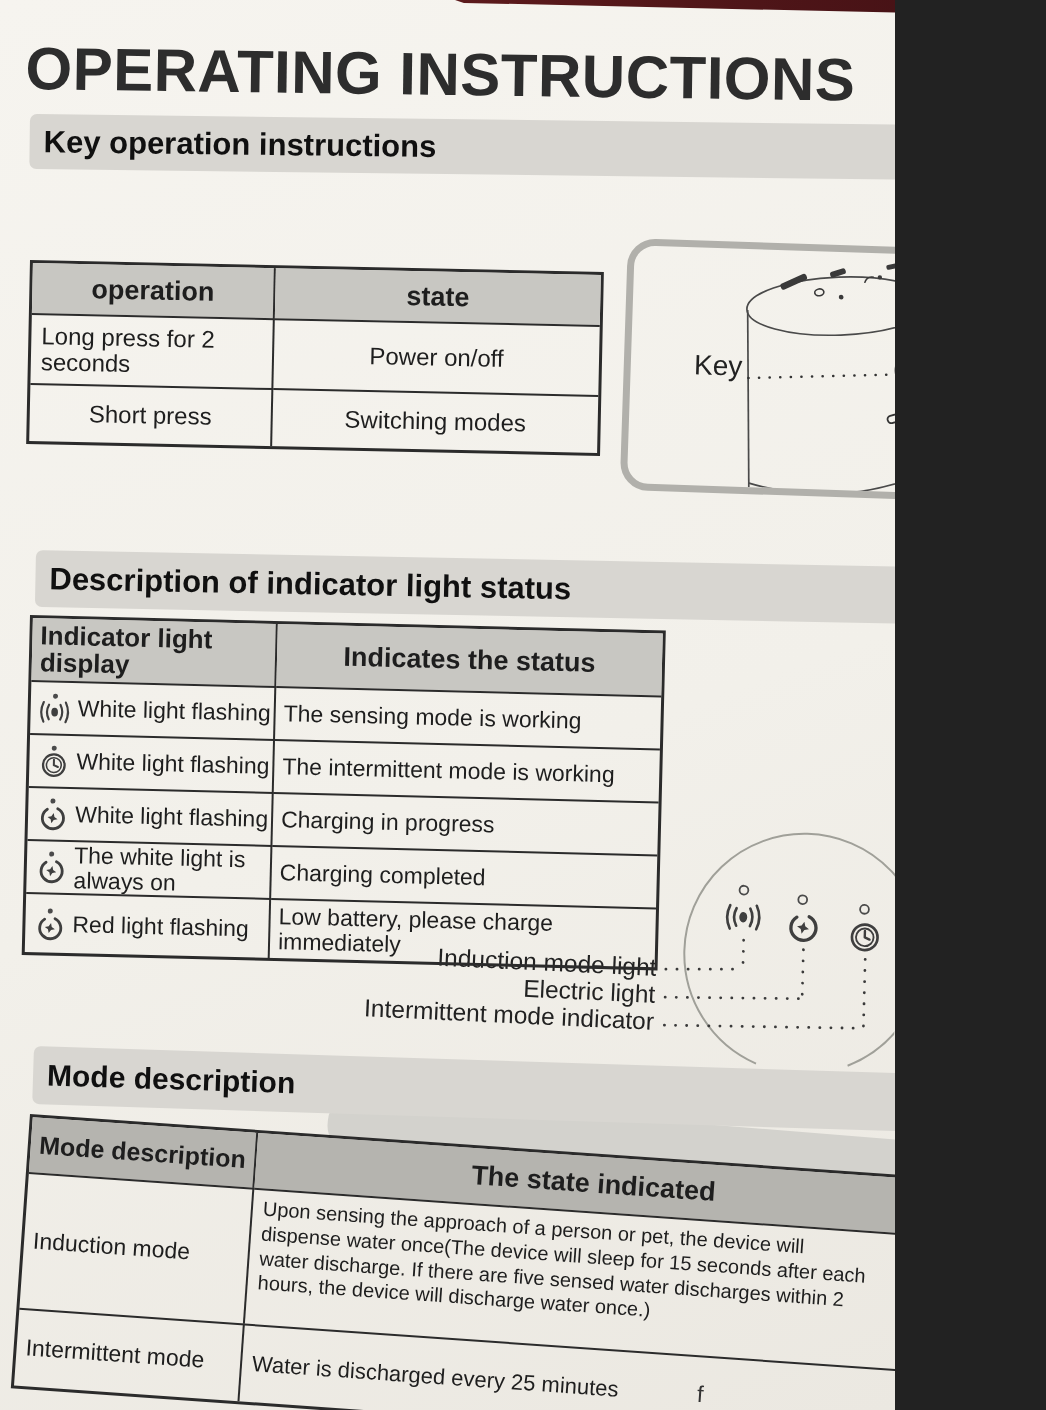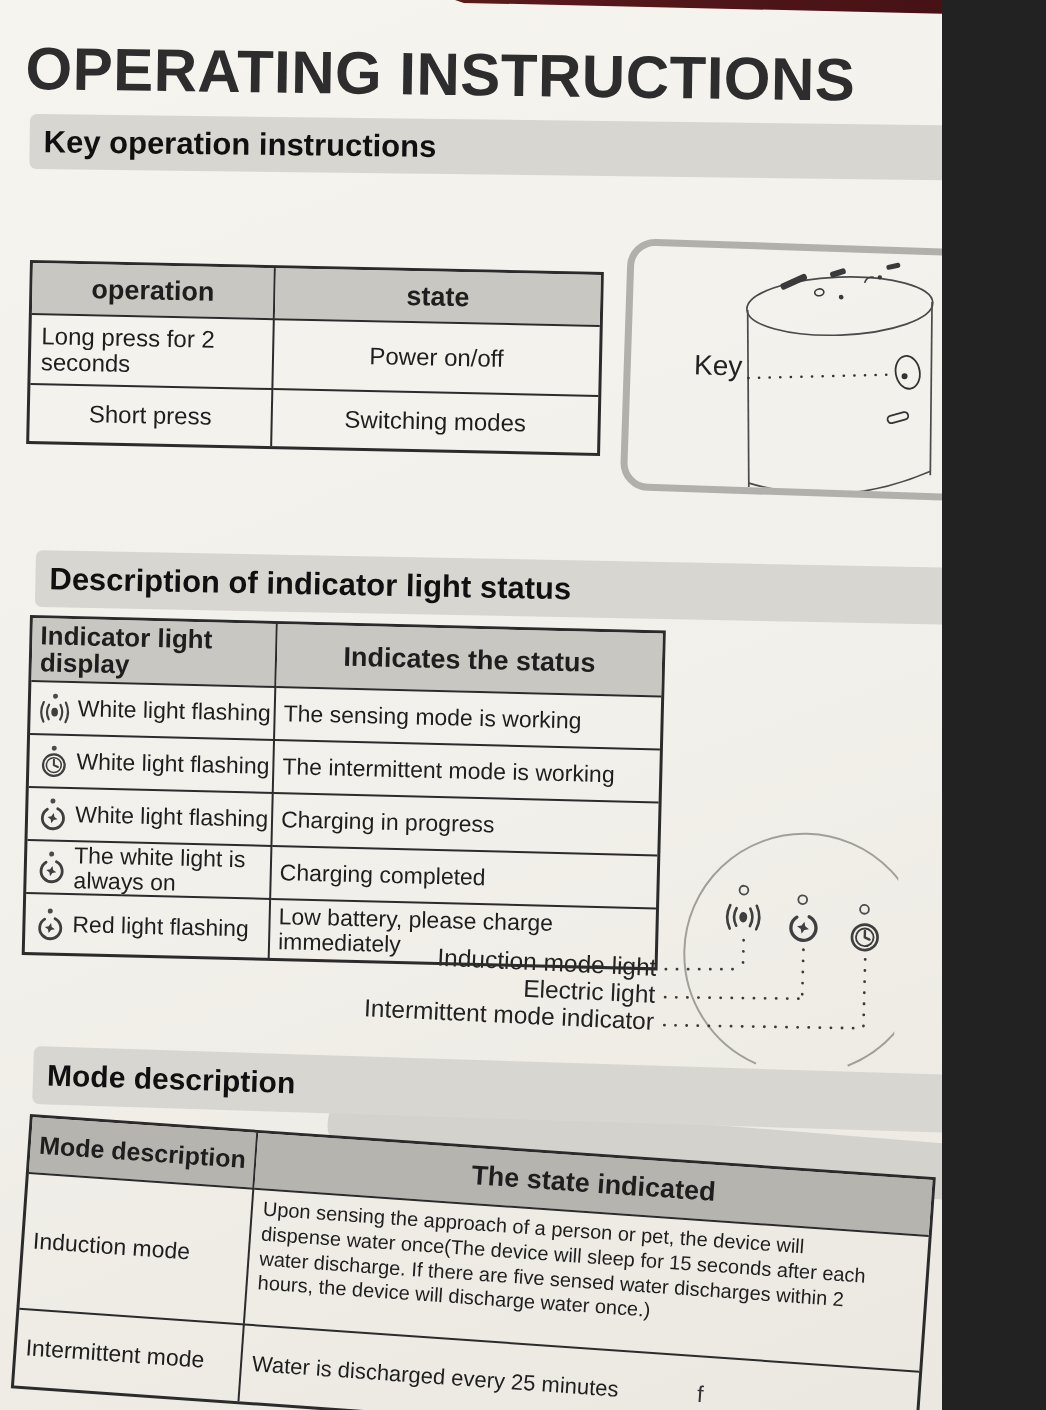--- a/index.html
+++ b/index.html
@@ -1,19 +1,19 @@
 <!DOCTYPE html>
 <html><head>
 <meta charset="utf-8">
 <style>
   html,body{margin:0;padding:0;background:#222;}
   #canvas{
-    position:relative;width:942px;height:1410px;overflow:hidden;
+    position:relative;width:876px;height:1410px;overflow:hidden;
     background:linear-gradient(160deg,#f6f4ef 0%,#f2f0ea 55%,#ebe8e1 100%);
-    font-family:"Liberation Sans","DejaVu Sans",sans-serif;color:#1e1e1e;
+    font-family:"Liberation Sans","DejaVu Sans",sans-serif;color:#1e1e1e;padding-left:19px;
   }
   .abs{position:absolute;}
   
   #page-title{
     left:26px;top:34px;width:930px;font-size:60px;font-weight:700;letter-spacing:.5px;
     color:#2d2d2d;transform:rotate(0.8deg);transform-origin:left top;white-space:nowrap;
   }
   .section-bar{
     background:#d8d6d1;border-radius:7px;font-weight:700;color:#101010;
     display:flex;align-items:center;padding-left:14px;box-sizing:border-box;

